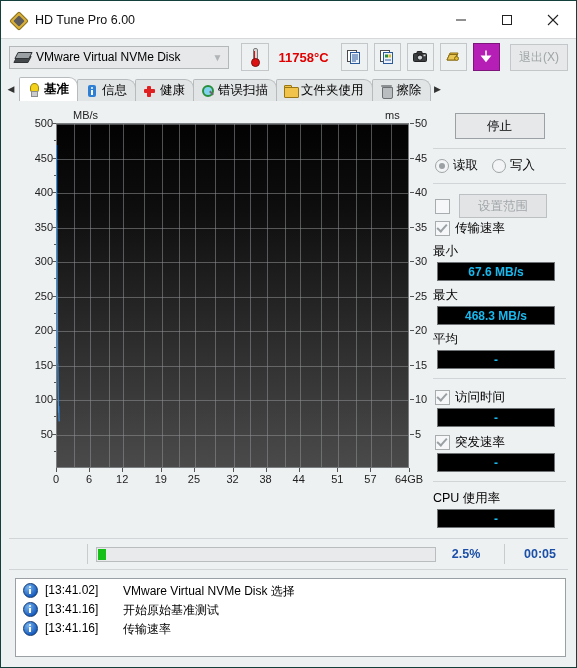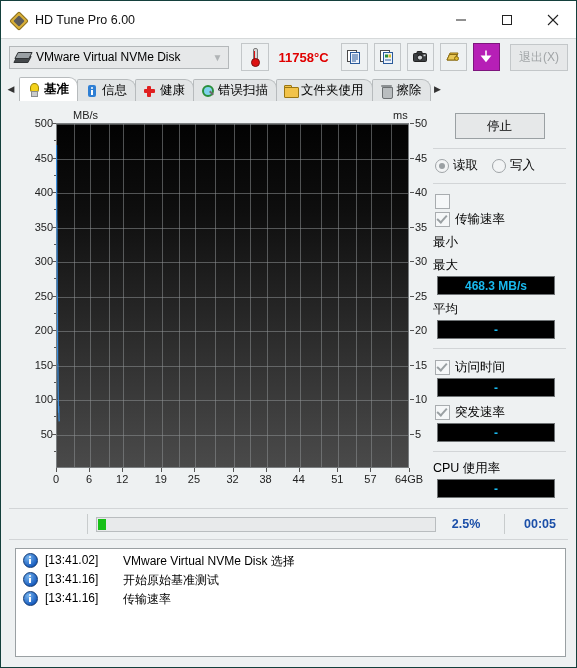--- a/index.html
+++ b/index.html
@@ -130,21 +130,21 @@
     border-top:1px solid #b7bbbd;margin-top:-1px;
   }
   .panel-main{
     flex:0 0 auto;display:flex;padding:8px 8px 0 8px;
   }
   .chart-area{
     position:relative;width:416px;height:381px;flex:0 0 auto;
   }
   .axis-label{position:absolute;font-size:11px;color:#222;}
   .lbl-mbs{left:64px;top:0px;}
-  .lbl-ms{left:384px;top:0px;}
+  .lbl-ms{left:376px;top:0px;}
   .plot{
     position:absolute;left:47px;top:14px;width:353px;height:345px;
     background:linear-gradient(to bottom,#020202 0%,#0e0e0e 25%,#2a2a2a 60%,#414141 88%,#4a4a4a 100%);
     border:1px solid #7a7e80;box-sizing:border-box;overflow:hidden;
   }
   .grid-v,.grid-h{position:absolute;background:#8d9092;opacity:.55;}
   .grid-v{top:0;bottom:0;width:1px;}
   .grid-h{left:0;right:0;height:1px;}
   .yticks-left .t{position:absolute;left:0;width:44px;text-align:right;font-size:11px;color:#222;transform:translateY(-50%);}
   .tickmark{position:absolute;left:43px;width:4px;height:1px;background:#555;}
@@ -488,28 +488,30 @@
         <div class="radio-row">
           <span class="radio sel"></span>
           <span class="rlabel">读取</span>
           <span class="radio"></span>
           <span class="rlabel">写入</span>
         </div>
         <div class="hr"></div>
 
         <div class="chk-row">
           <span class="chk"></span>
+          <span class="btn-range">设置范围</span>
         </div>
 
         <div class="chk-row">
           <span class="chk on"></span>
           <span class="rlabel">传输速率</span>
         </div>
 
         <div class="field-label">最小</div>
+        <div class="value-box">67.6 MB/s</div>
 
         <div class="field-label">最大</div>
         <div class="value-box">468.3 MB/s</div>
 
         <div class="field-label">平均</div>
         <div class="value-box">-</div>
 
         <div class="hr"></div>
 
         <div class="chk-row">

